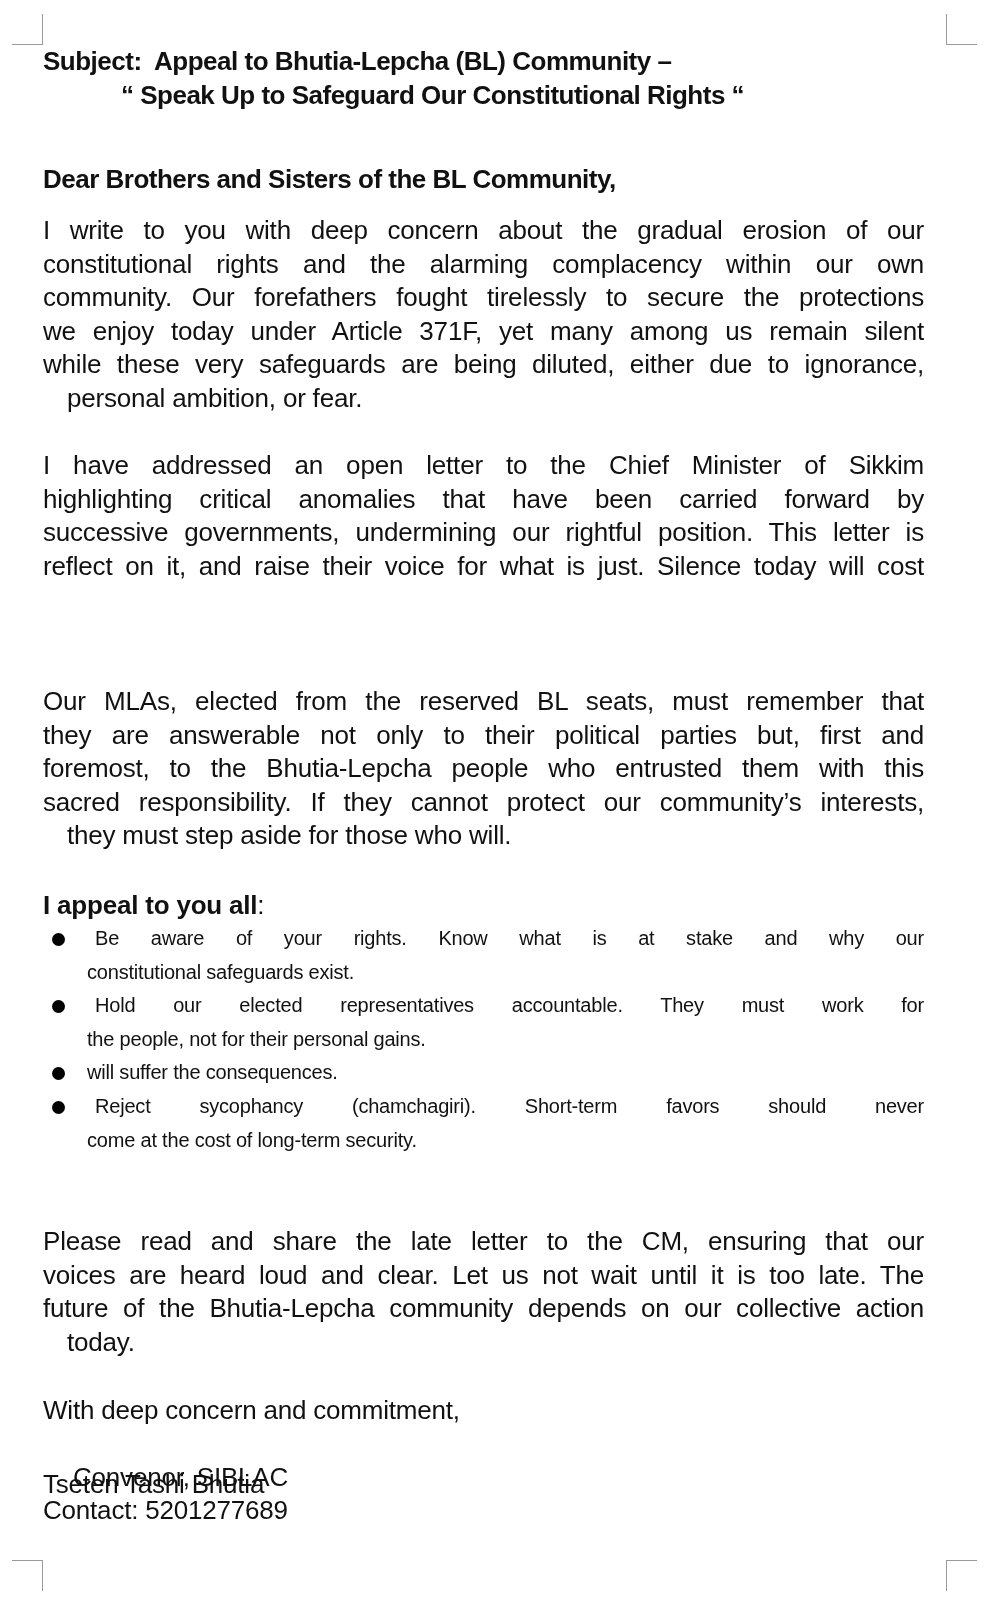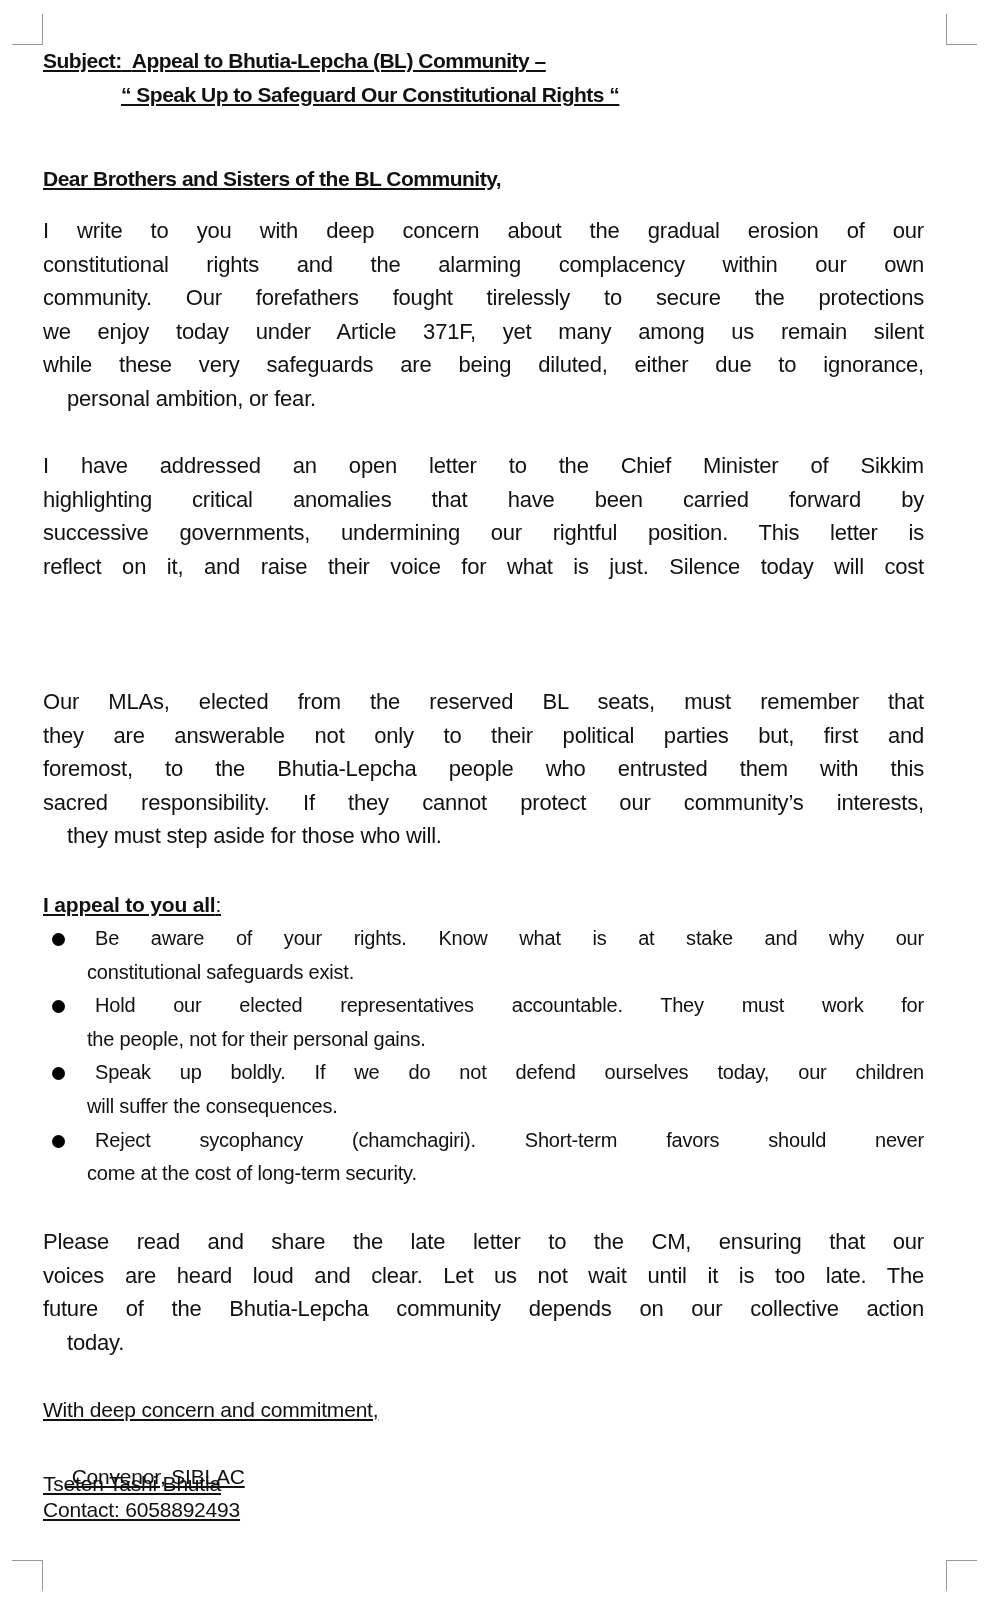--- a/index.html
+++ b/index.html
@@ -31,31 +31,30 @@
     .page {
       position: absolute;
       left: 43px;
       top: 0;
       width: 881px;
     }
     .line {
       position: absolute;
       left: 0;
       white-space: nowrap;
-      font-size: 21px;
+      font-size: 26px;
       line-height: 34px;
       letter-spacing: -0.2px;
-      text-decoration: underline;
     }
     .semibold { font-weight: bold; letter-spacing: -0.5px; }
     .para {
       position: absolute;
       left: 0;
       width: 881px;
-      font-size: 22px;
+      font-size: 26px;
       line-height: 33.6px;
       text-align: justify;
       text-align-last: left;
       letter-spacing: -0.2px;
     }
     .para .ln {
       display: block;
       text-align: justify;
       text-align-last: justify;
       height: 33.6px;
@@ -151,35 +150,34 @@
       <span class="ln first">Be aware of your rights. Know what is at stake and why our</span>
       <span class="ln last">constitutional safeguards exist.</span>
     </li>
     <li class="bullet-item">
       <span class="bullet-dot"></span>
       <span class="ln first">Hold our elected representatives accountable. They must work for</span>
       <span class="ln last">the people, not for their personal gains.</span>
     </li>
     <li class="bullet-item">
       <span class="bullet-dot"></span>
-      <span class="ln first">Speak up boldly. If we do not defend ourselves today, our children</span>
       <span class="ln last">will suffer the consequences.</span>
     </li>
     <li class="bullet-item">
       <span class="bullet-dot"></span>
       <span class="ln first">Reject sycophancy (chamchagiri). Short-term favors should never</span>
       <span class="ln last">come at the cost of long-term security.</span>
     </li>
   </ul>
 
   <div class="para" style="top:1225px;">
     <span class="ln">Please read and share the late letter to the CM, ensuring that our</span>
     <span class="ln">voices are heard loud and clear. Let us not wait until it is too late. The</span>
     <span class="ln">future of the Bhutia-Lepcha community depends on our collective action</span>
     <span class="ln last">today.</span>
   </div>
 
   <div class="line" style="top:1393px;">With deep concern and commitment,</div>
   <div class="line" style="top:1427px;margin-top:40px;">Tseten Tashi Bhutia</div>
   <div class="line" style="top:1460px; white-space:pre;margin-left:23px;"> Convenor, SIBLAC</div>
-  <div class="line" style="top:1493px;">Contact: 6058892493</div>
+  <div class="line" style="top:1493px;">Contact: 5201277689</div>
 
 </div>
 
 </body></html>

